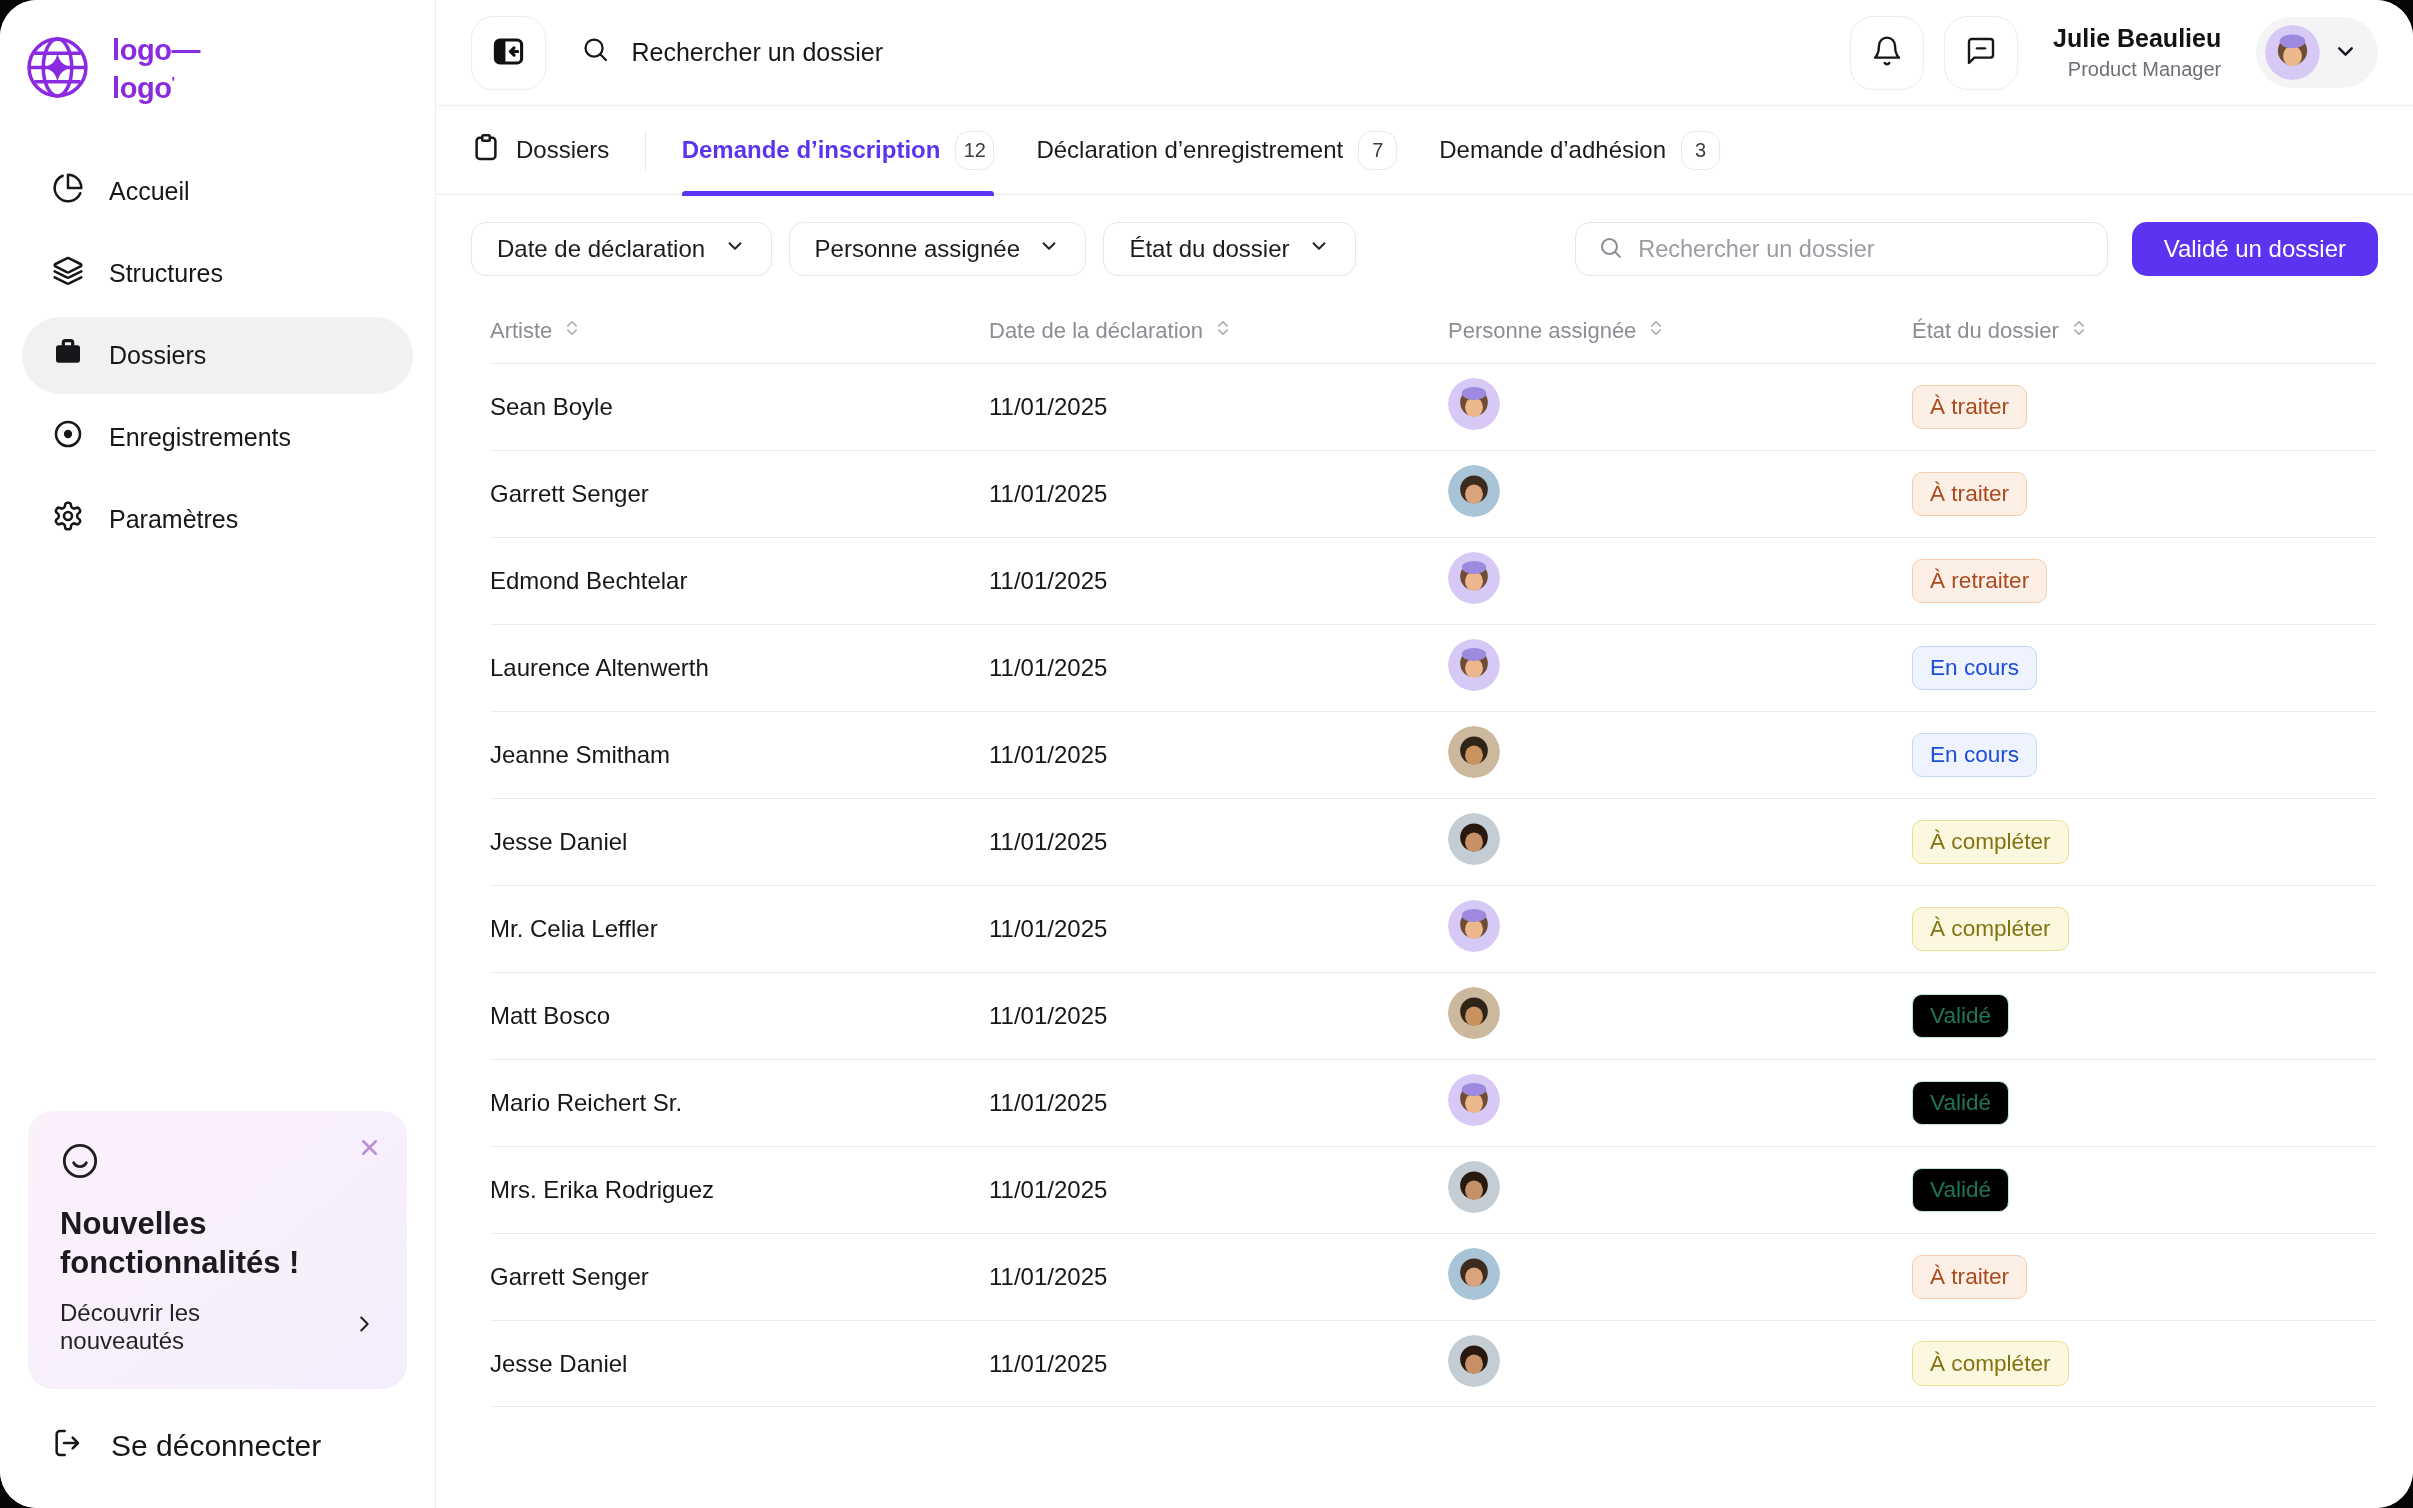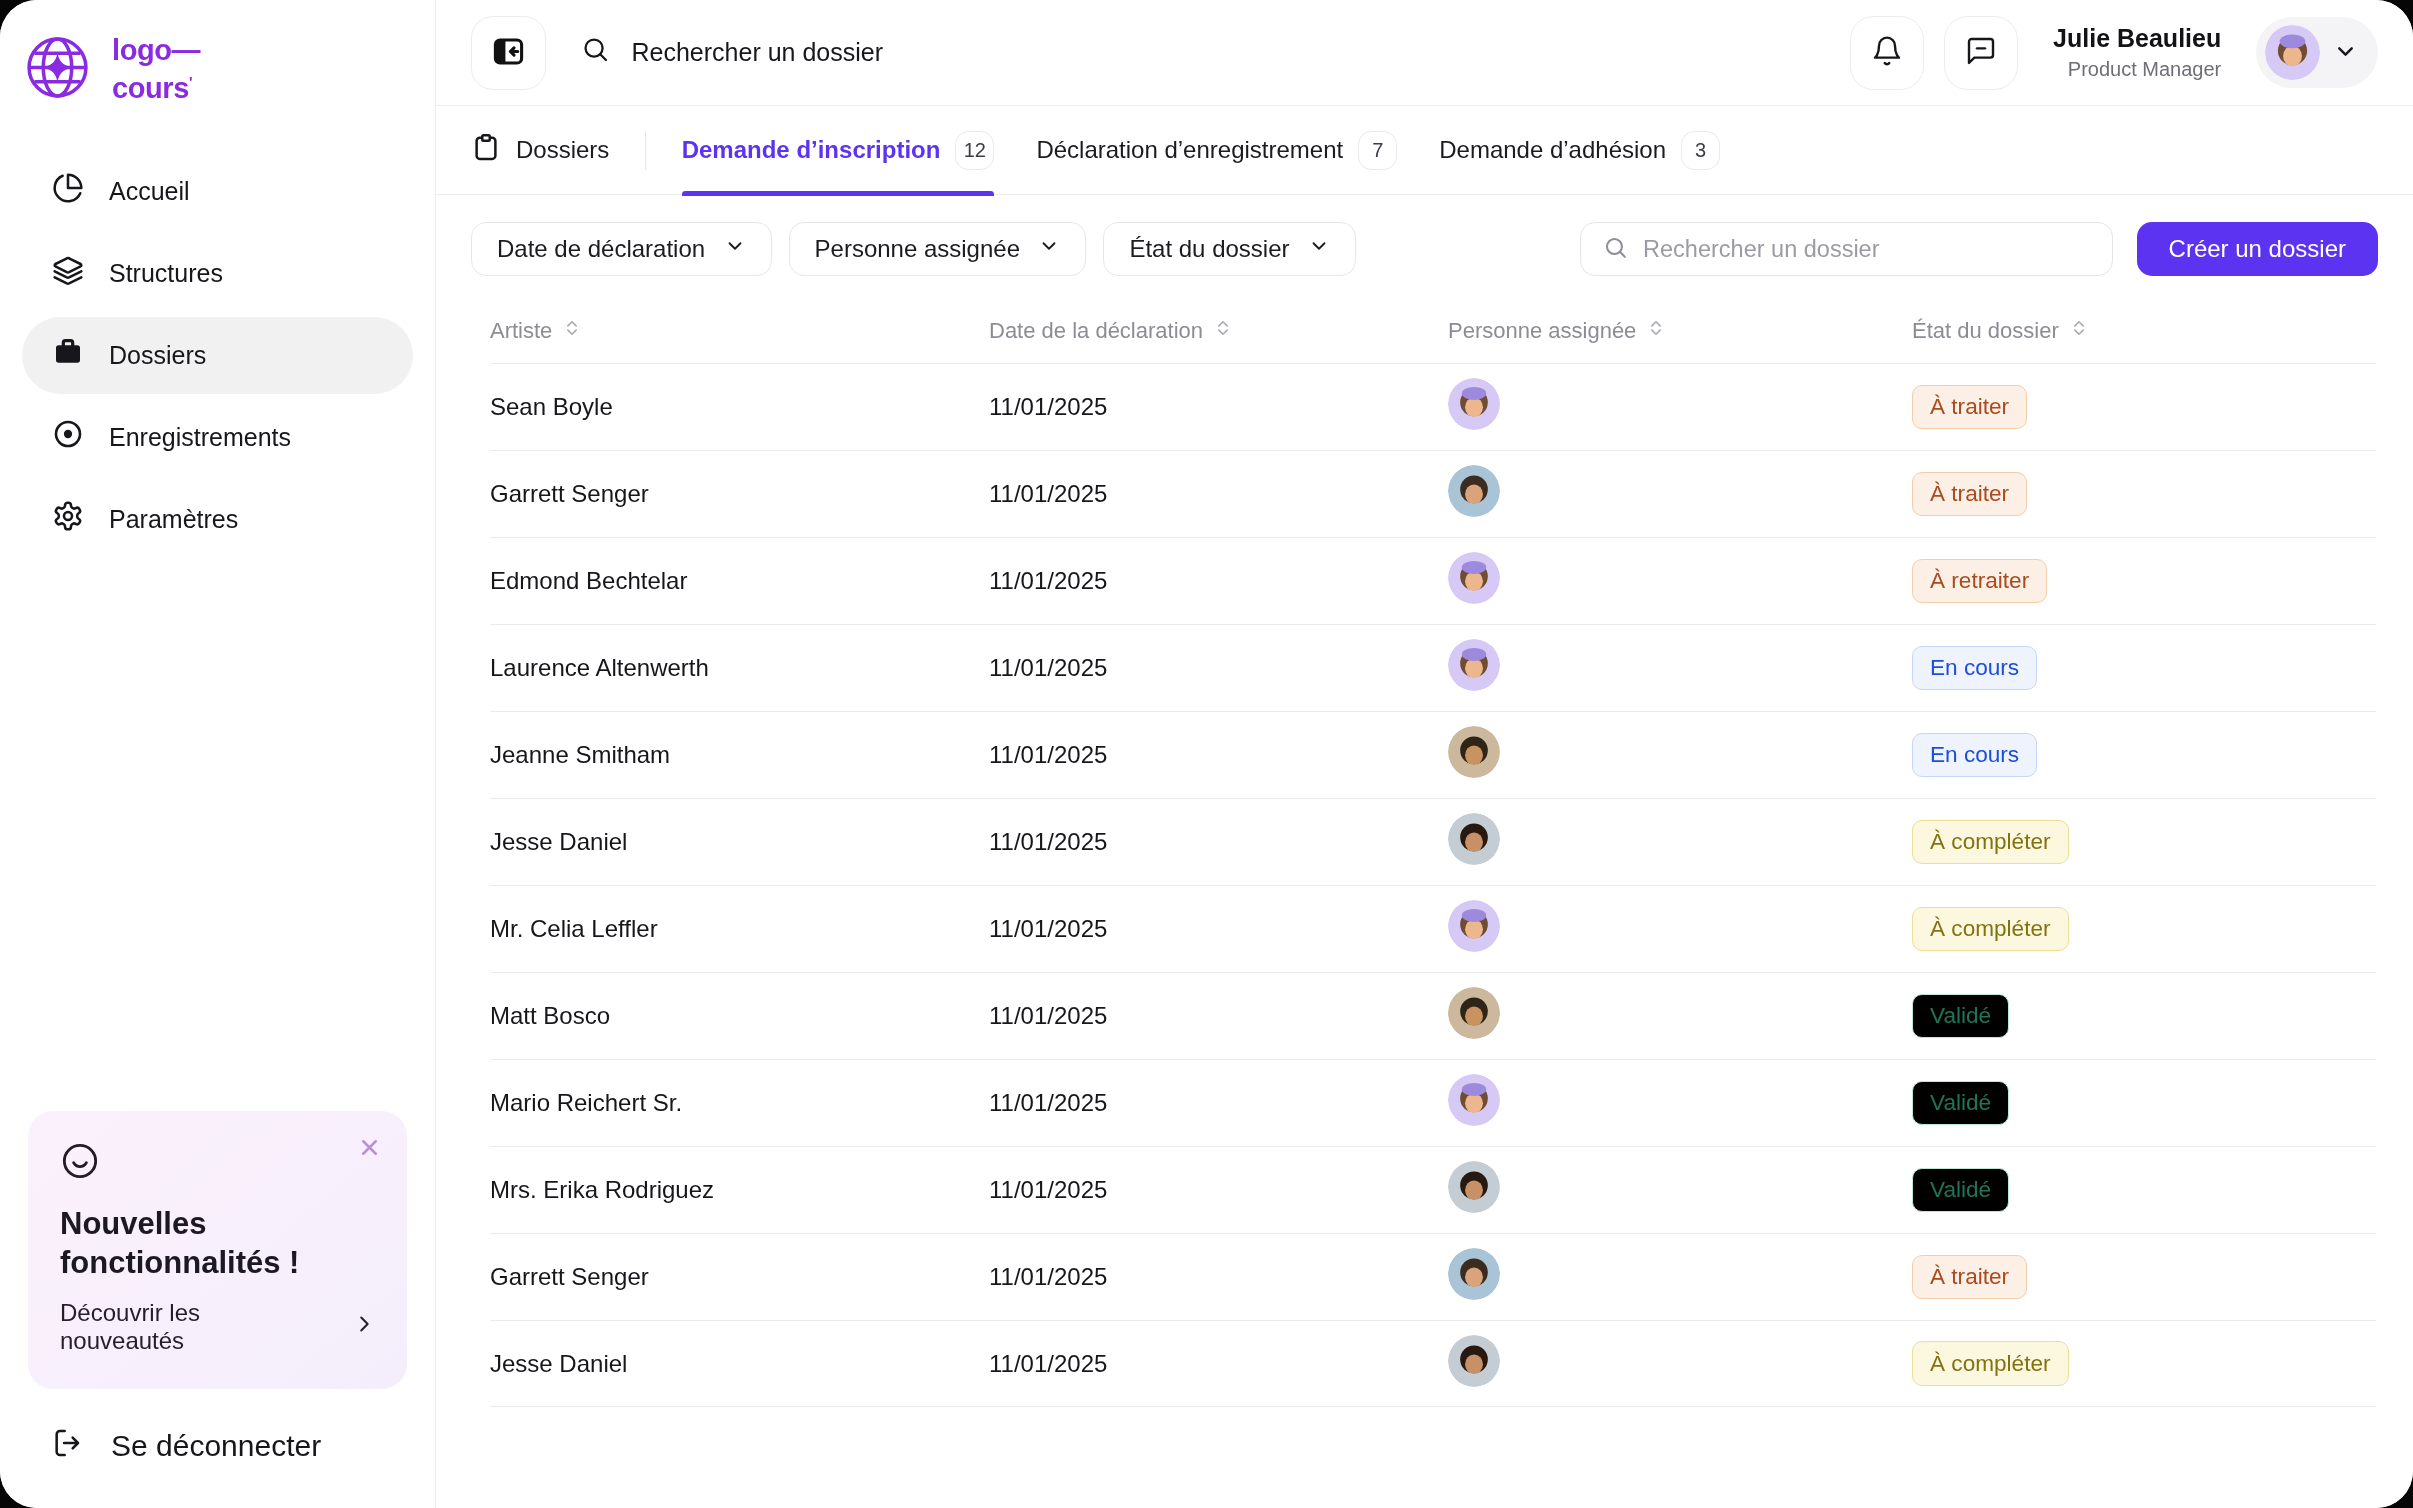--- a/index.html
+++ b/index.html
@@ -84,21 +84,21 @@
           <circle cx="24" cy="24" r="21"></circle>
           <ellipse cx="24" cy="24" rx="10.5" ry="21"></ellipse>
           <line x1="3" y1="24" x2="45" y2="24"></line>
           <line x1="7" y1="13.5" x2="41" y2="13.5"></line>
           <line x1="7" y1="34.5" x2="41" y2="34.5"></line>
           <path d="M24 13.5c1.6 6.4 3.5 8.3 10.5 10.5-7 2.2-8.9 4.1-10.5 10.5-1.6-6.4-3.5-8.3-10.5-10.5 7-2.2 8.9-4.1 10.5-10.5z" fill="#8A2BE2" stroke="none"></path>
         </svg>
       </span>
       <div class="logo-text">
         <div><span>logo—</span></div>
-        <div><span>cours</span><span class="logo-mark">'</span></div>
+        <div><span>logo</span><span class="logo-mark">'</span></div>
       </div>
     </div>
 
     <nav class="nav">
       <div class="nav-item">
         <span>
           <svg width="32" height="32" viewBox="0 0 24 24" fill="none" stroke="#17171B" stroke-width="1.9" stroke-linecap="round" stroke-linejoin="round">
             <path d="M21.2 15.9A10 10 0 1 1 8 2.8"></path>
               <path d="M22 12A10 10 0 0 0 12 2v10z"></path>
           </svg>
@@ -299,21 +299,21 @@
       <div class="toolbar-right">
         <div class="table-search">
           <span>
             <svg width="25" height="25" viewBox="0 0 24 24" fill="none" stroke="#8E8E97" stroke-width="2" stroke-linecap="round">
               <circle cx="11" cy="11" r="7.2"></circle>
                 <line x1="16.4" y1="16.4" x2="21" y2="21"></line>
             </svg>
           </span>
           <input type="text" placeholder="Rechercher un dossier" style="">
         </div>
-        <button class="create-btn">Créer un dossier</button>
+        <button class="create-btn">Validé un dossier</button>
       </div>
     </div>
 
     <div class="table">
       <div class="thead">
         <div class="th">
           <span>Artiste</span>
           <span>
             <svg width="20" height="20" viewBox="0 0 24 24" fill="none" stroke="#ABABB2" stroke-width="2" stroke-linecap="round" stroke-linejoin="round">
                 <path d="m7 9.5 5-5 5 5"></path>

